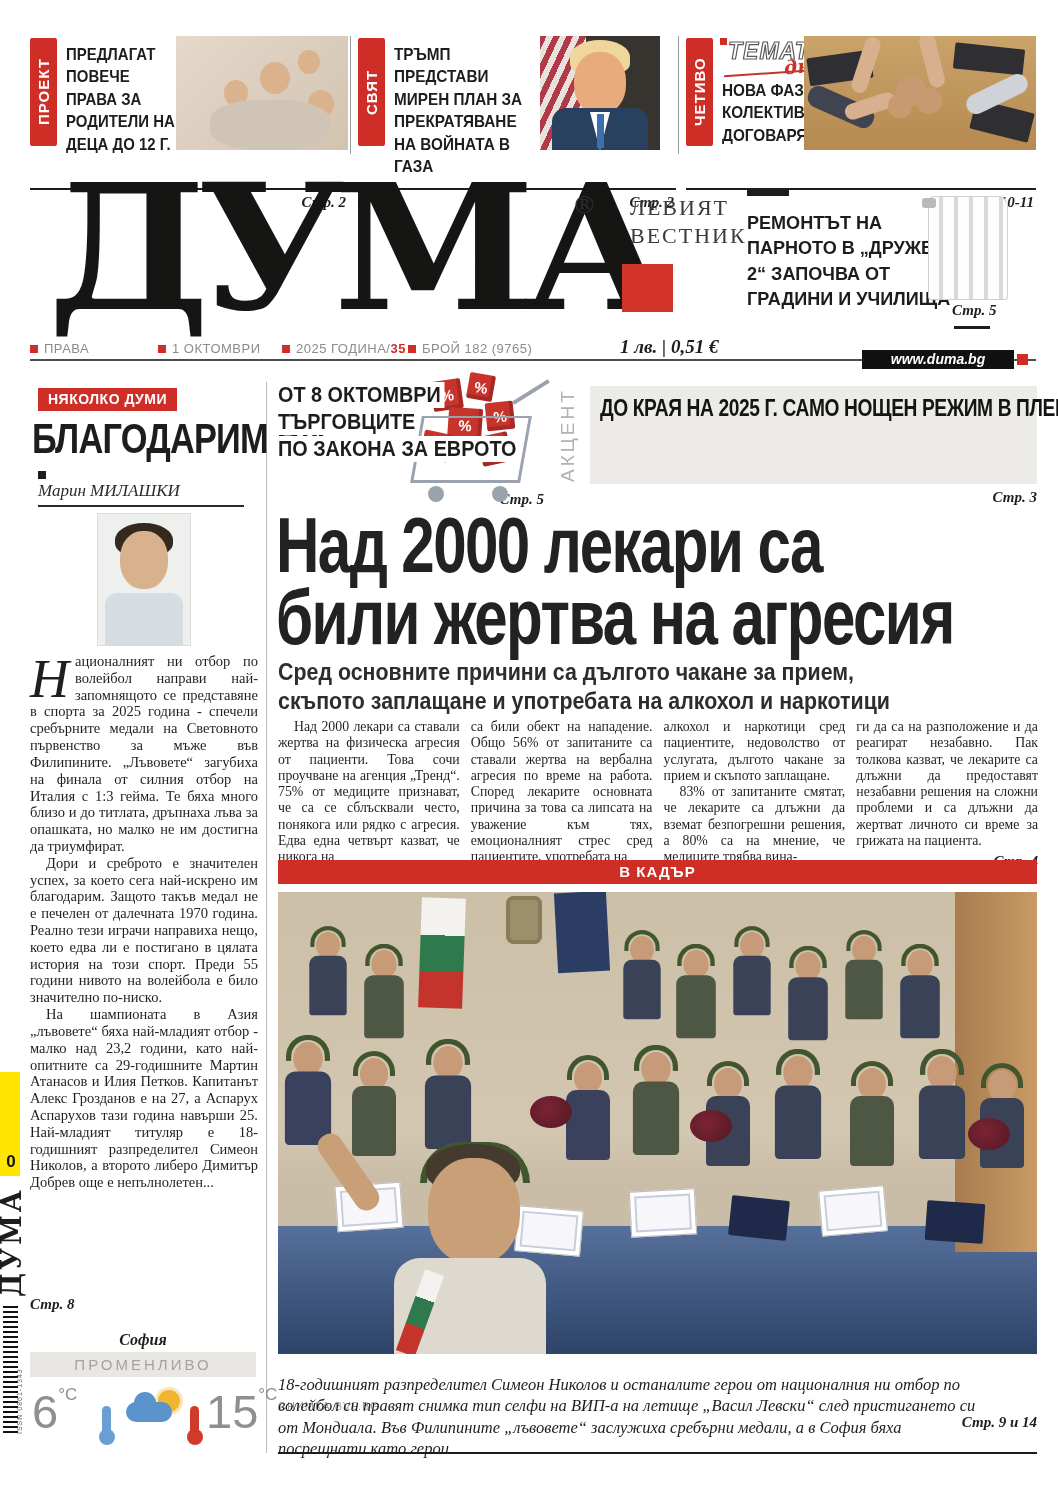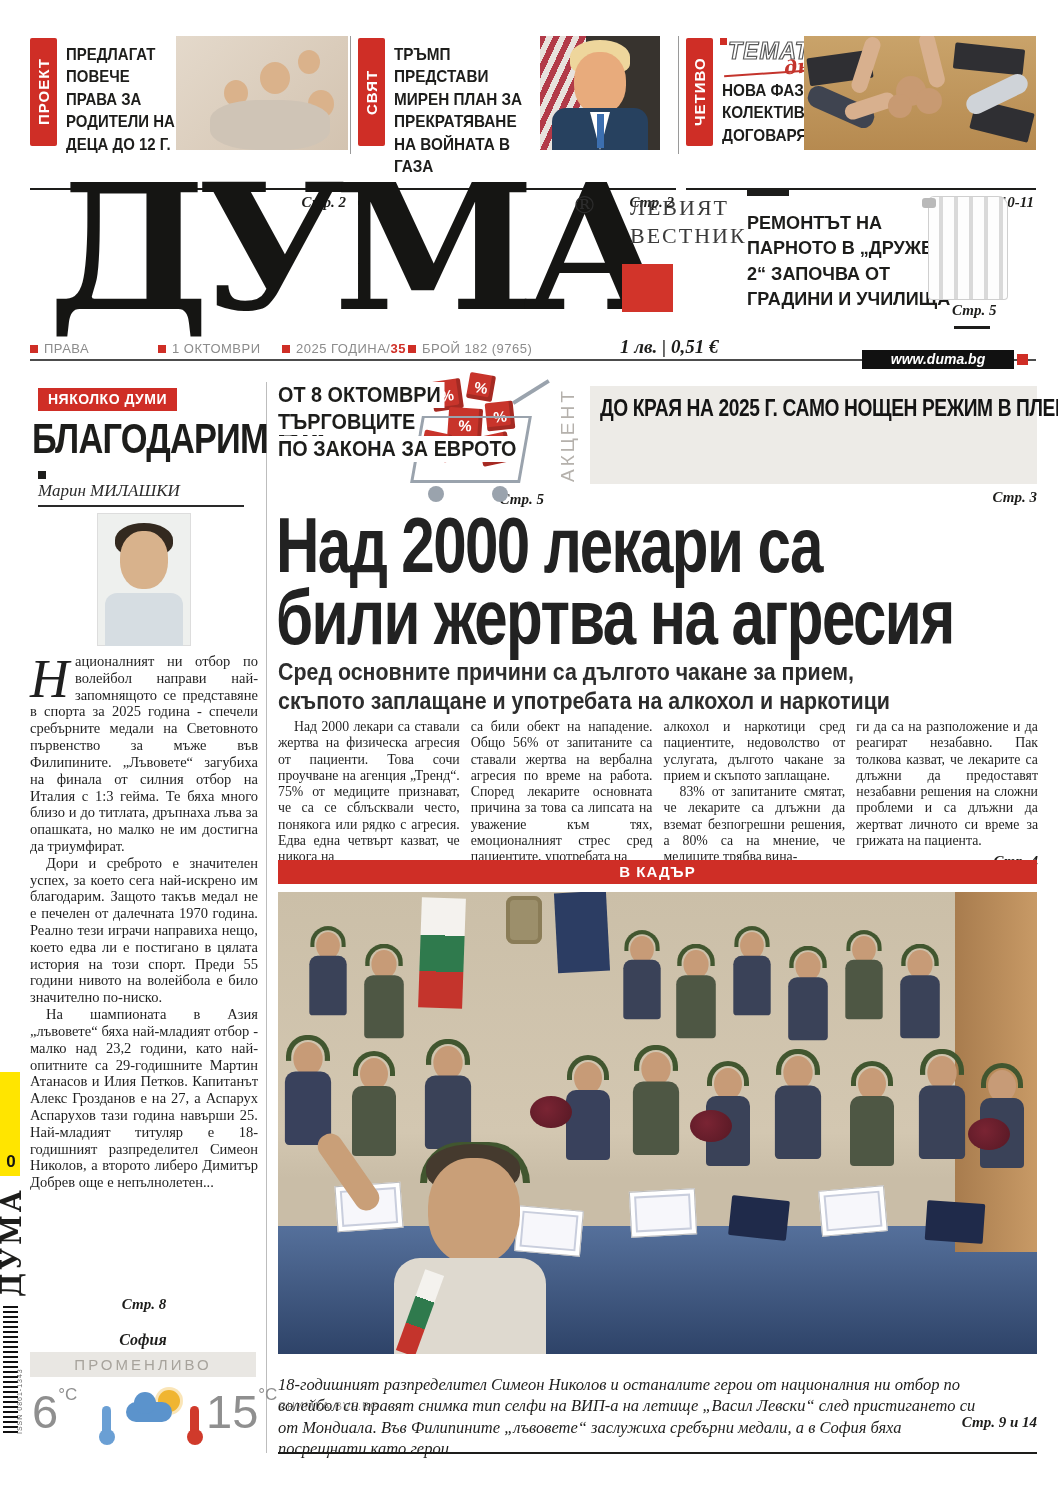--- a/index.html
+++ b/index.html
@@ -49,21 +49,21 @@
   .opauthor{position:absolute;left:38px;top:481px;font:italic 17px "Liberation Serif",serif;color:#2a2a2a;}
   .oprule{position:absolute;left:38px;top:505px;width:206px;height:1.5px;background:#2a2a2a;}
   .portrait{position:absolute;left:97px;top:513px;width:94px;height:133px;background:#eef0ee;box-shadow:inset 0 0 0 1px #ddd;overflow:hidden;}
   .portrait .hair{position:absolute;left:18px;top:10px;width:58px;height:34px;background:#33291f;border-radius:50% 50% 40% 40%;}
   .portrait .face{position:absolute;left:23px;top:18px;width:48px;height:58px;background:#d8b28c;border-radius:46%;}
   .portrait .shirt{position:absolute;left:8px;top:80px;width:78px;height:53px;background:#d6dde2;border-radius:12px 12px 0 0;}
   .opbody{position:absolute;left:30px;top:653px;width:228px;font:14.5px/1.16 "Liberation Serif",serif;color:#1f1f1f;text-align:justify;}
   .opbody p{margin:0;text-indent:16px;}
   .opbody p.first{text-indent:0;}
   .dcap{float:left;font:italic 54px/0.82 "Liberation Serif",serif;padding:4px 6px 0 0;}
-  .oppage{position:absolute;left:30px;top:1296px;width:228px;text-align:center;}
+  .oppage{position:absolute;left:30px;top:1296px;width:228px;text-align:left;}
   
   .wcity{position:absolute;left:30px;top:1331px;width:226px;text-align:center;font:bold italic 16px "Liberation Serif",serif;}
   .wbar{position:absolute;left:30px;top:1352px;width:226px;height:25px;background:#e9e7e3;color:#a7a39c;
         font:15px/25px "Liberation Sans",sans-serif;text-align:center;letter-spacing:3px;}
   .wtemp{position:absolute;top:1386px;font:47px/1 "Liberation Sans",sans-serif;color:#8f8f8f;}
   .wtemp .u{font-size:17px;vertical-align:28px;letter-spacing:0;}
   .thermo{position:absolute;top:1406px;width:9px;height:30px;border-radius:5px;}
   .thermo i{position:absolute;left:-3.5px;bottom:-9px;width:16px;height:16px;border-radius:50%;background:inherit;}
   .cloudwrap{position:absolute;left:126px;top:1390px;width:56px;height:40px;}
   .sun{position:absolute;right:2px;top:0;width:22px;height:22px;border-radius:50%;background:#f0b531;box-shadow:0 0 0 3px rgba(240,181,49,.35);}

